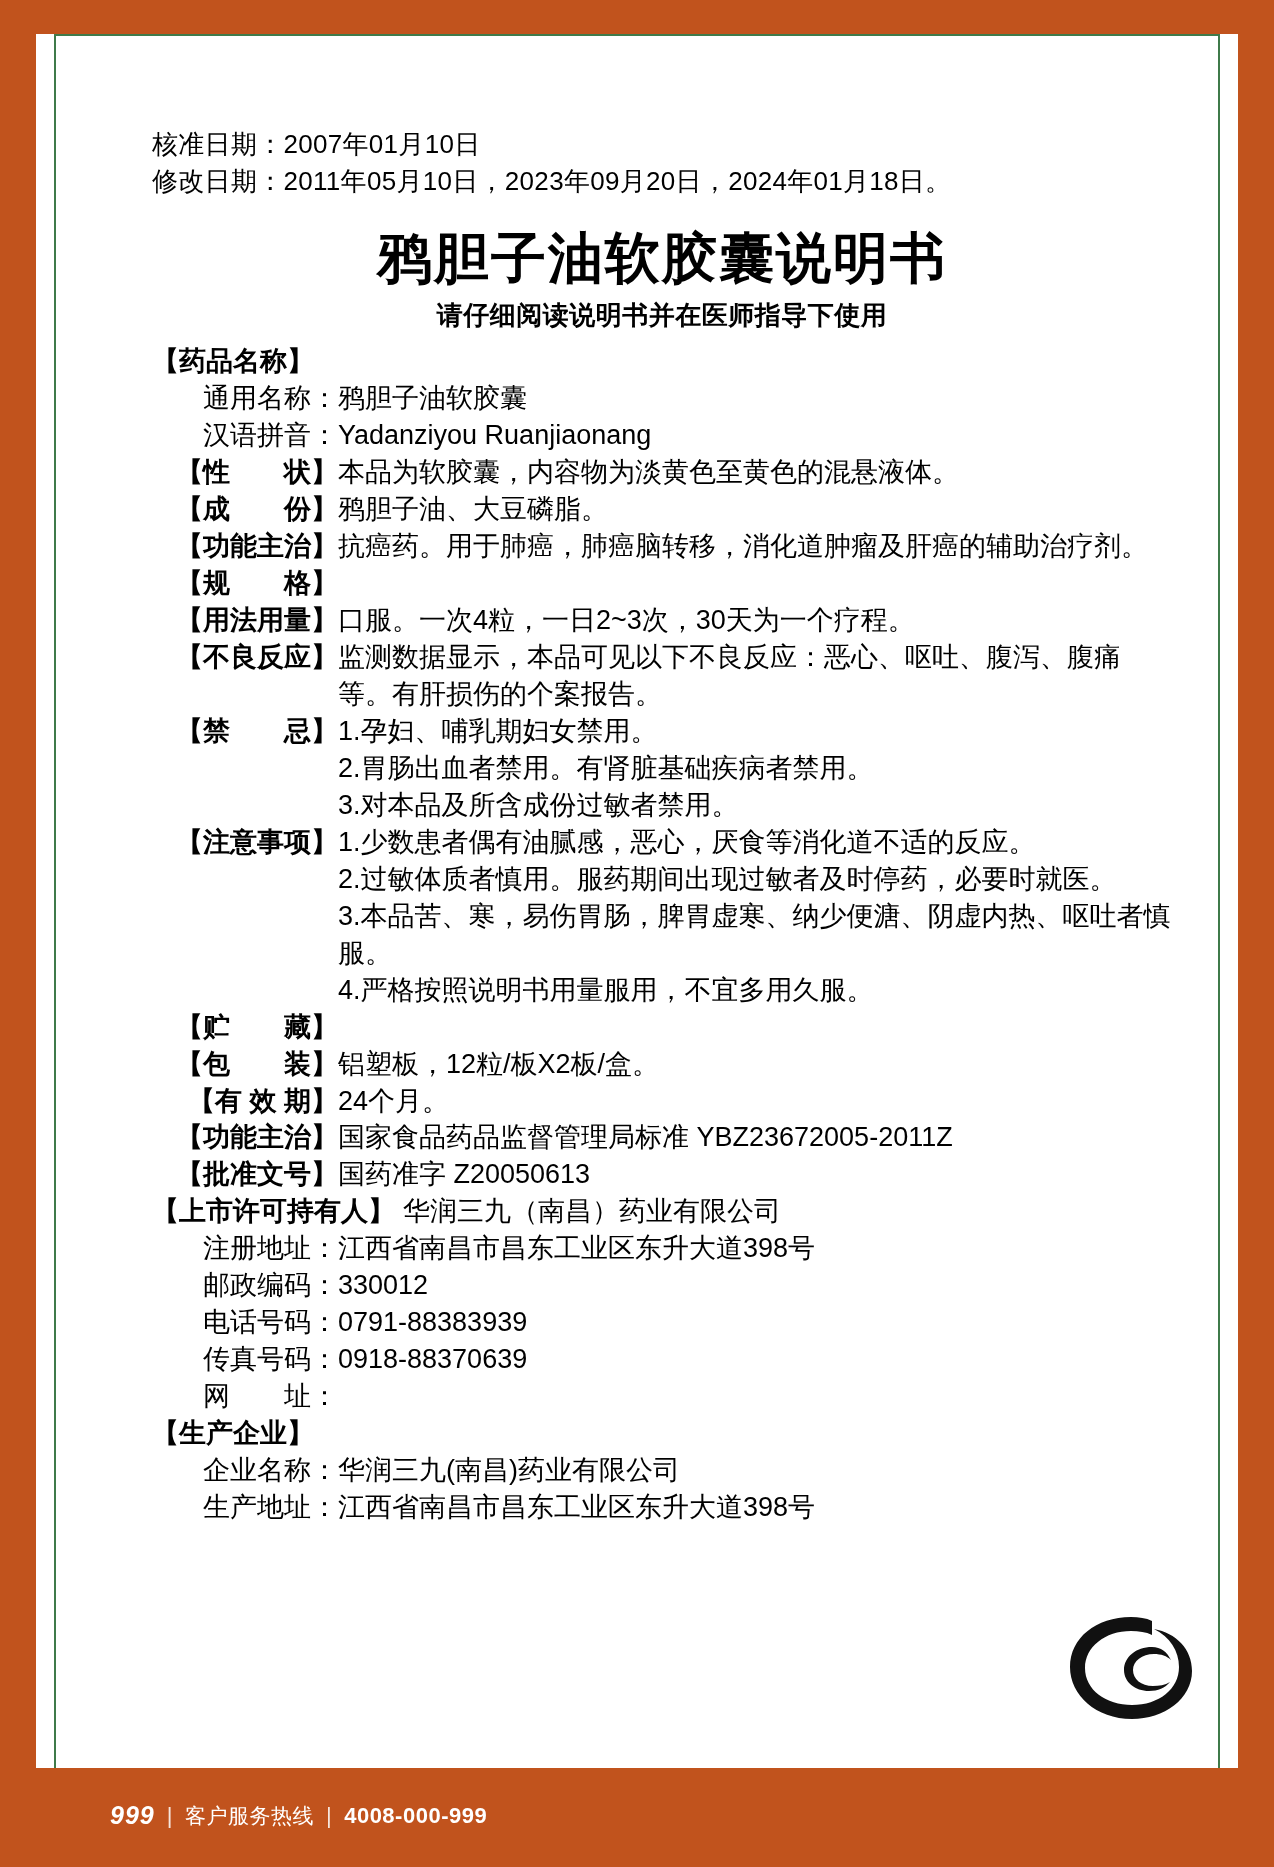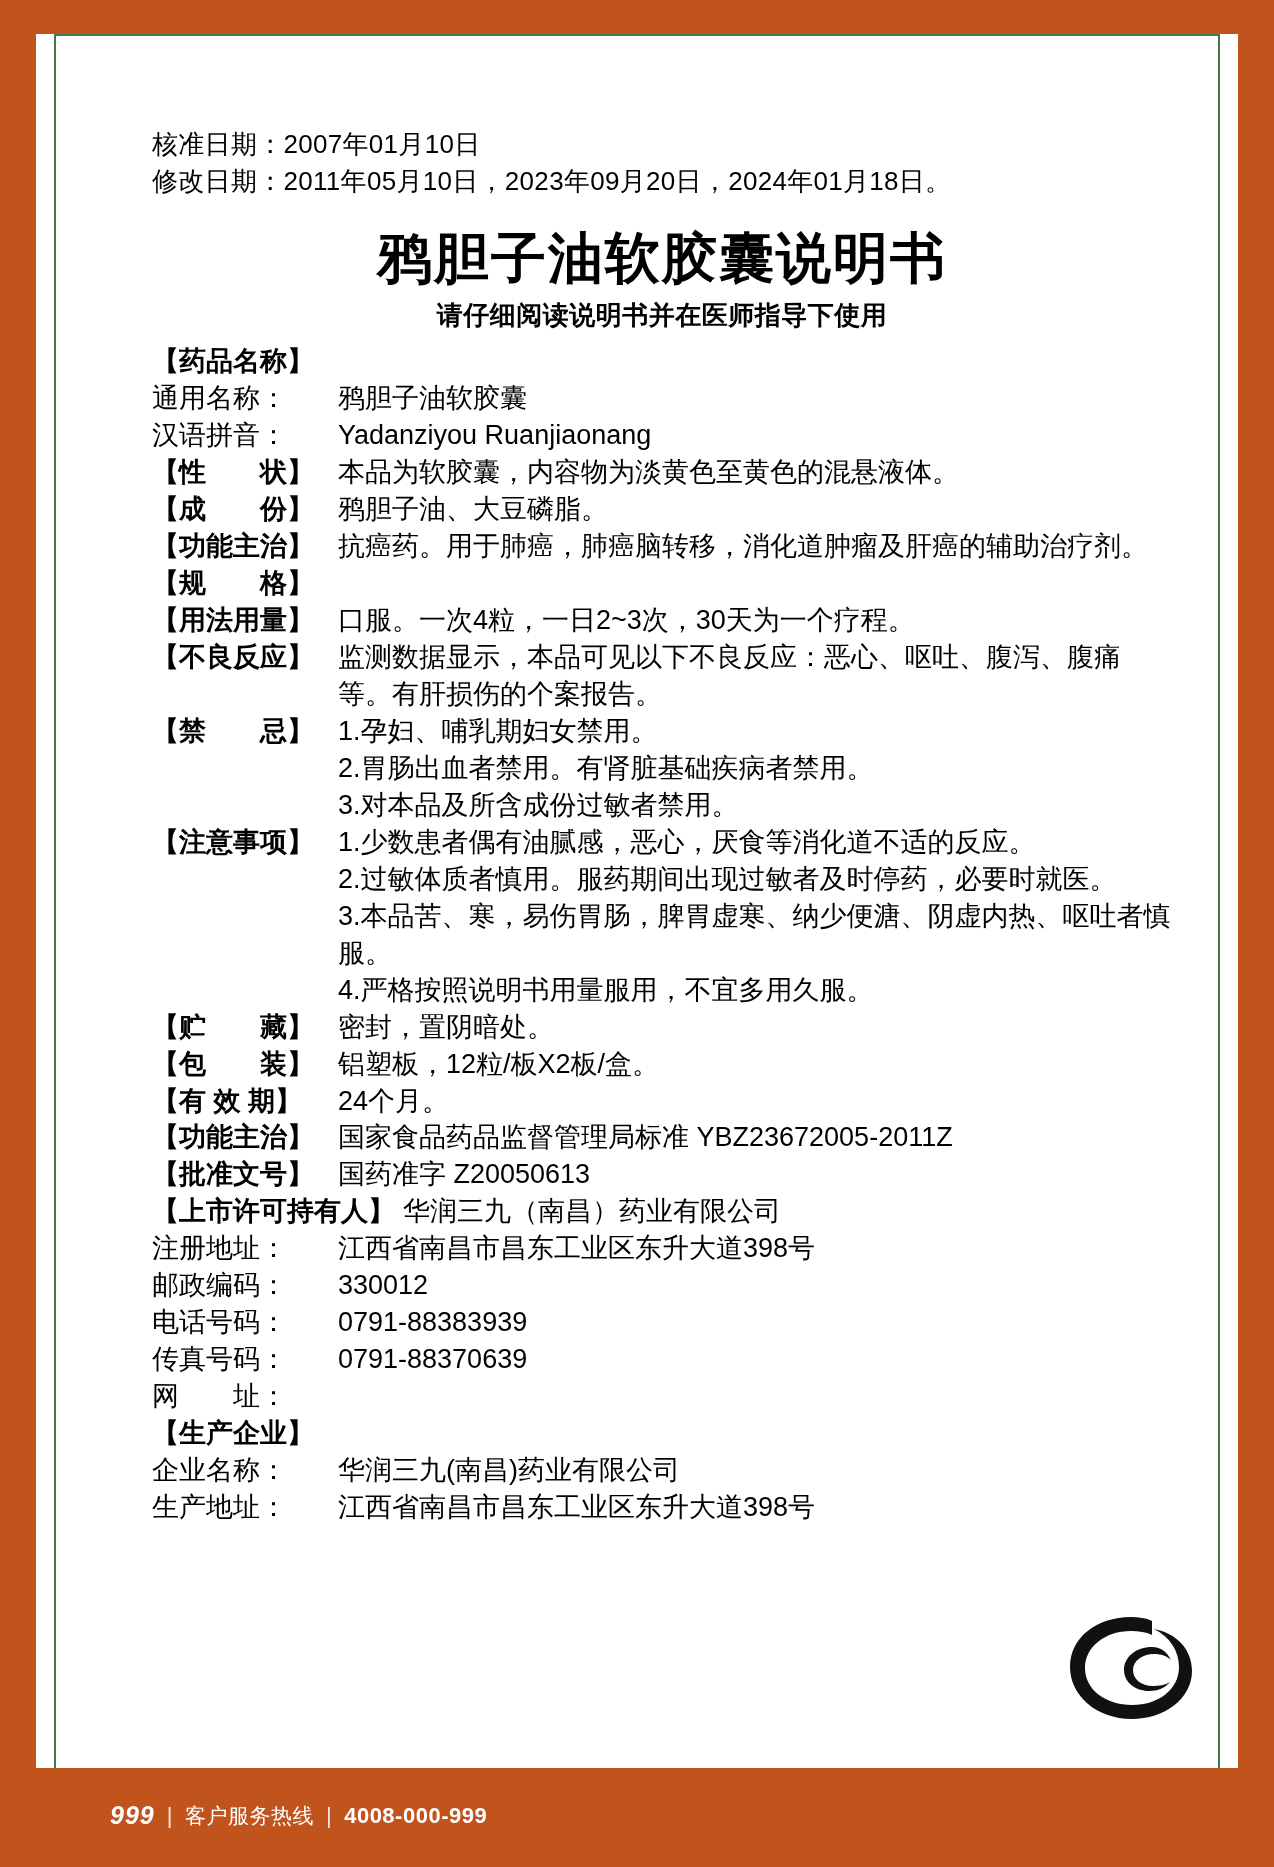--- a/index.html
+++ b/index.html
@@ -112,20 +112,21 @@
     display: flex;
     align-items: flex-start;
     font-size: 27px;
     line-height: 1.37;
   }
   .row .lbl {
     flex: 0 0 auto;
     width: 186px;
     font-weight: bold;
     white-space: pre;
+    text-align: right;
   }
   .row .lbl.normal {
     font-weight: normal;
   }
   .row .val {
     flex: 1 1 auto;
     white-space: pre-wrap;
   }
   .row.full .lbl {
     width: auto;
@@ -214,21 +215,20 @@
     <div class="row">
       <div class="lbl">【注意事项】</div>
       <div class="val">1.少数患者偶有油腻感，恶心，厌食等消化道不适的反应。
 2.过敏体质者慎用。服药期间出现过敏者及时停药，必要时就医。
 3.本品苦、寒，易伤胃肠，脾胃虚寒、纳少便溏、阴虚内热、呕吐者慎服。
 4.严格按照说明书用量服用，不宜多用久服。</div>
     </div>
 
     <div class="row">
       <div class="lbl">【贮　　藏】</div>
-      <div class="val">密封，置阴暗处。</div>
     </div>
 
     <div class="row">
       <div class="lbl">【包　　装】</div>
       <div class="val">铝塑板，12粒/板X2板/盒。</div>
     </div>
 
     <div class="row">
       <div class="lbl">【有 效 期】</div>
       <div class="val">24个月。</div>
@@ -259,21 +259,21 @@
       <div class="val">330012</div>
     </div>
 
     <div class="row">
       <div class="lbl normal">电话号码：</div>
       <div class="val">0791-88383939</div>
     </div>
 
     <div class="row">
       <div class="lbl normal">传真号码：</div>
-      <div class="val">0791-88370639</div>
+      <div class="val">0918-88370639</div>
     </div>
 
     <div class="row">
       <div class="lbl normal">网　　址：</div>
     </div>
 
     <div class="section-head">【生产企业】</div>
 
     <div class="row">
       <div class="lbl normal">企业名称：</div>

